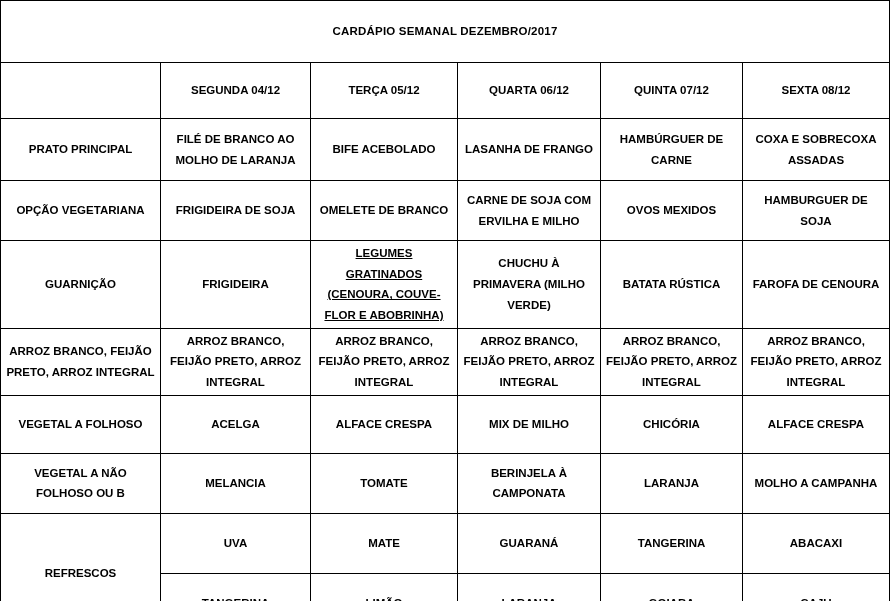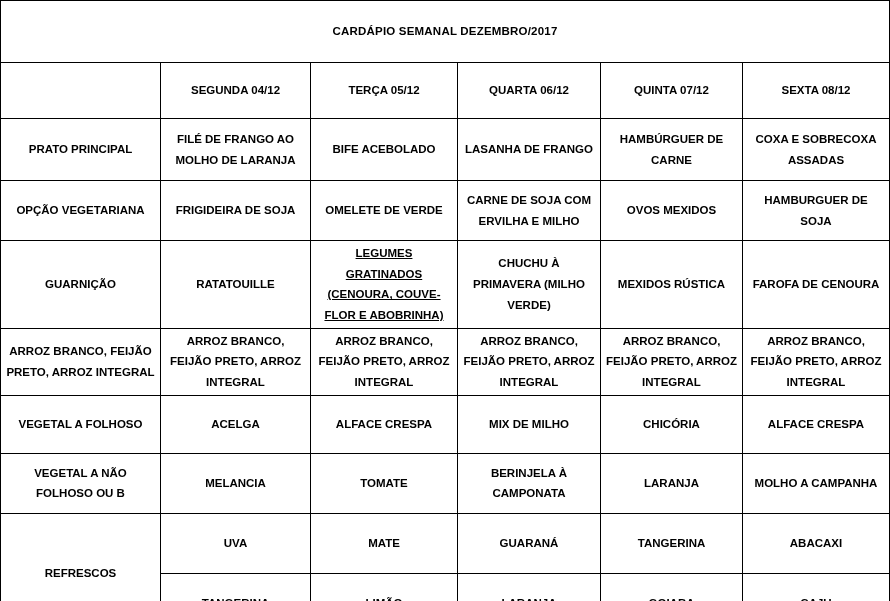--- a/index.html
+++ b/index.html
@@ -80,42 +80,42 @@
     <td></td>
     <td>SEGUNDA  04/12</td>
     <td>TERÇA 05/12</td>
     <td>QUARTA 06/12</td>
     <td>QUINTA 07/12</td>
     <td>SEXTA 08/12</td>
   </tr>
 
   <tr class="r1">
     <td class="row-label">PRATO PRINCIPAL</td>
-    <td>FILÉ DE FRANGO AO MOLHO DE LARANJA</td>
+    <td>FILÉ DE BRANCO AO MOLHO DE LARANJA</td>
     <td>BIFE ACEBOLADO</td>
     <td>LASANHA DE FRANGO</td>
     <td>HAMBÚRGUER DE CARNE</td>
     <td>COXA E SOBRECOXA ASSADAS</td>
   </tr>
 
   <tr class="r2">
     <td class="row-label">OPÇÃO VEGETARIANA</td>
     <td>FRIGIDEIRA DE SOJA</td>
-    <td>OMELETE DE VERDE</td>
+    <td>OMELETE DE BRANCO</td>
     <td>CARNE DE SOJA COM ERVILHA E MILHO</td>
     <td>OVOS MEXIDOS</td>
     <td>HAMBURGUER DE SOJA</td>
   </tr>
 
   <tr class="r3">
     <td class="row-label">GUARNIÇÃO</td>
-    <td>RATATOUILLE</td>
+    <td>FRIGIDEIRA</td>
     <td class="small-text">LEGUMES GRATINADOS (CENOURA, COUVE-FLOR E ABOBRINHA)</td>
     <td>CHUCHU À PRIMAVERA (MILHO VERDE)</td>
-    <td>MEXIDOS RÚSTICA</td>
+    <td>BATATA RÚSTICA</td>
     <td>FAROFA DE CENOURA</td>
   </tr>
 
   <tr class="r4">
     <td class="row-label">ARROZ BRANCO, FEIJÃO PRETO, ARROZ INTEGRAL</td>
     <td>ARROZ BRANCO, FEIJÃO PRETO, ARROZ INTEGRAL</td>
     <td>ARROZ BRANCO, FEIJÃO PRETO, ARROZ INTEGRAL</td>
     <td>ARROZ BRANCO, FEIJÃO PRETO, ARROZ INTEGRAL</td>
     <td>ARROZ BRANCO, FEIJÃO PRETO, ARROZ INTEGRAL</td>
     <td>ARROZ BRANCO, FEIJÃO PRETO, ARROZ INTEGRAL</td>

